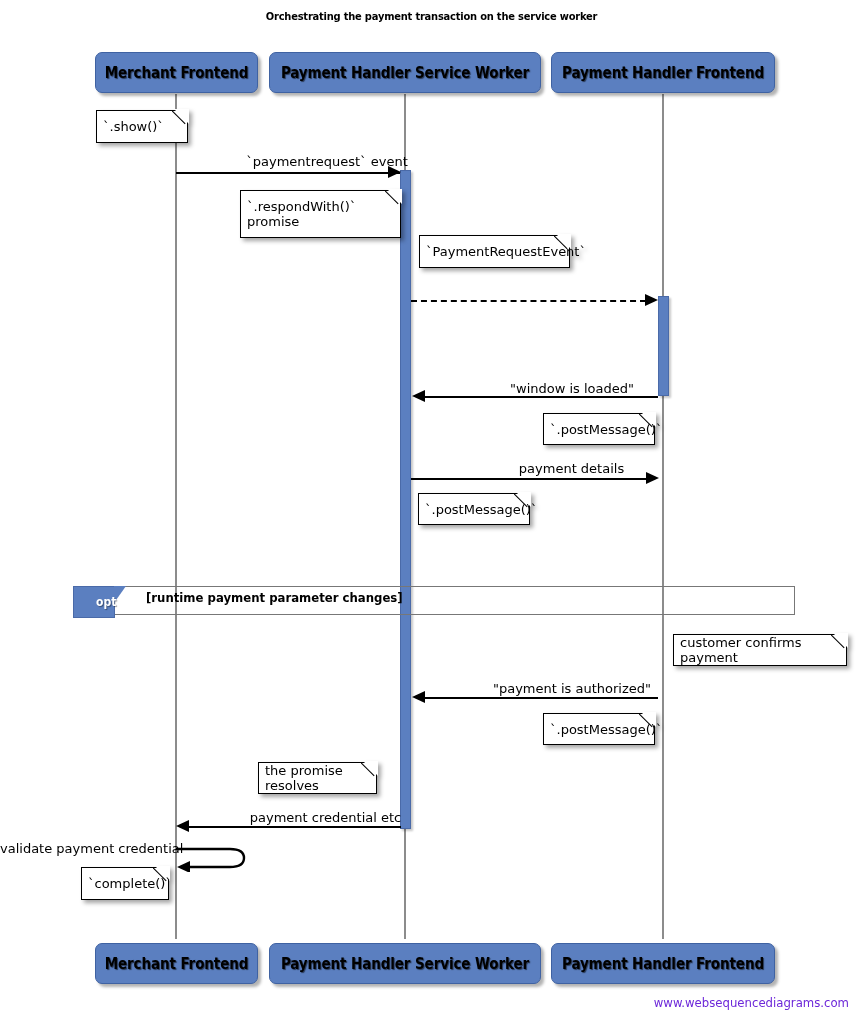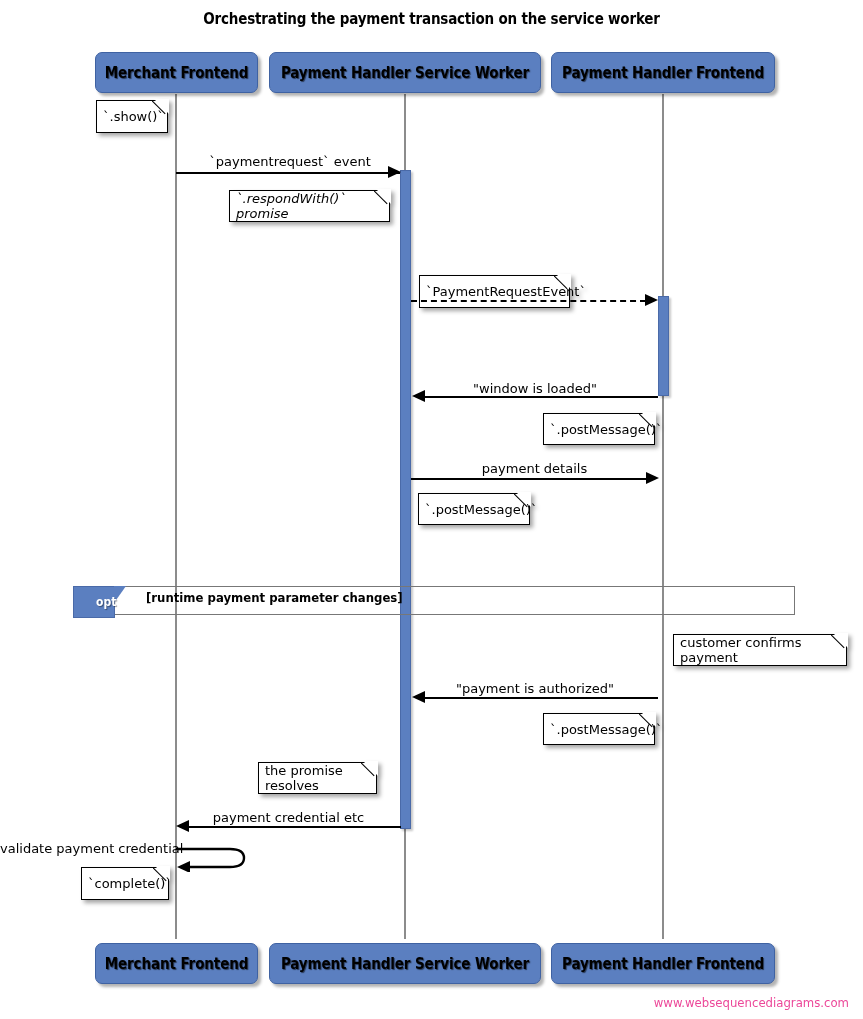--- a/index.html
+++ b/index.html
@@ -22,21 +22,21 @@
     width: 863px;
     height: 1019px;
   }
 
   .title {
     position: absolute;
     left: 0;
     top: 10px;
     width: 863px;
     text-align: center;
-    font-size: 15px;
+    font-size: 11px;
     font-weight: bold;
     font-family: "DejaVu Sans Condensed", "Liberation Sans Narrow", "Liberation Sans", sans-serif;
     color: #000000;
     letter-spacing: -0.2px;
     white-space: nowrap;
   }
 
   
   .lifeline {
     position: absolute;
@@ -95,21 +95,21 @@
   .arrowhead.right { border-left: 13px solid #000000; }
   .arrowhead.left  { border-right: 13px solid #000000; }
 
   .msg-label {
     position: absolute;
     font-size: 13px;
     color: #000000;
     white-space: nowrap;
     font-family: "DejaVu Sans", "Liberation Sans", sans-serif;
   }
-  .msg-label.center { text-align: center; }
+  .msg-label.center { text-align: center; padding-left: 37px; }
   .msg-label.right  { text-align: right; }
 
   
   .note {
     position: absolute;
     background: #ffffff;
     box-sizing: border-box;
     filter: drop-shadow(3px 3px 2px rgba(0,0,0,0.35));
   }
   .note .note-body {
@@ -206,21 +206,21 @@
     position: absolute;
   }
   .selfcall svg { display: block; }
 
   .footer {
     position: absolute;
     right: 14px;
     bottom: 9px;
     font-family: "DejaVu Sans Condensed", "Liberation Sans Narrow", "Liberation Sans", sans-serif;
     font-size: 13px;
-    color: #ec4899;
+    color: #6d28d9;
     white-space: nowrap;
   }
 </style>
 </head>
 <body>
 
 <div id="diagram">
 
   <div class="title">Orchestrating the payment transaction on the service worker</div>
 
@@ -234,39 +234,39 @@
   <div class="participant" style="left:269px; top:52px; width:272px;">
     <span>Payment Handler Service Worker</span>
   </div>
   <div class="participant" style="left:551px; top:52px; width:224px;">
     <span>Payment Handler Frontend</span>
   </div>
 
   <div class="activation" style="left:400px; top:170px; height:659px;"></div>
   <div class="activation" style="left:658px; top:296px; height:100px;"></div>
 
-  <div class="note" style="left:96px; top:100px; width:72px; height:33px;">
+  <div class="note" style="left:96px; top:110px; width:92px; height:33px;">
     <div class="note-body"></div>
     <div class="note-fold-tri"></div>
     <div class="note-diag"></div>
     <div class="note-text">`.show()`</div>
   </div>
 
   <div class="msg-label center" style="left:176px; top:154px; width:228px;">`paymentrequest` event</div>
   <div class="msg-line" style="left:176px; top:172px; width:224px;"></div>
   <div class="arrowhead right" style="left:388px; top:166px;"></div>
 
-  <div class="note" style="left:229px; top:190px; width:161px; height:32px;font-style:italic;">
+  <div class="note" style="left:240px; top:190px; width:161px; height:48px;">
     <div class="note-body"></div>
     <div class="note-fold-tri"></div>
     <div class="note-diag"></div>
     <div class="note-text">`.respondWith()` promise</div>
   </div>
 
-  <div class="note" style="left:419px; top:235px; width:151px; height:33px;margin-top:40px;">
+  <div class="note" style="left:419px; top:235px; width:151px; height:33px;">
     <div class="note-body"></div>
     <div class="note-fold-tri"></div>
     <div class="note-diag"></div>
     <div class="note-text">`PaymentRequestEvent`</div>
   </div>
 
   <div class="msg-line dashed" style="left:411px; top:300px; width:235px;"></div>
   <div class="arrowhead right" style="left:645px; top:294px;"></div>
 
 

